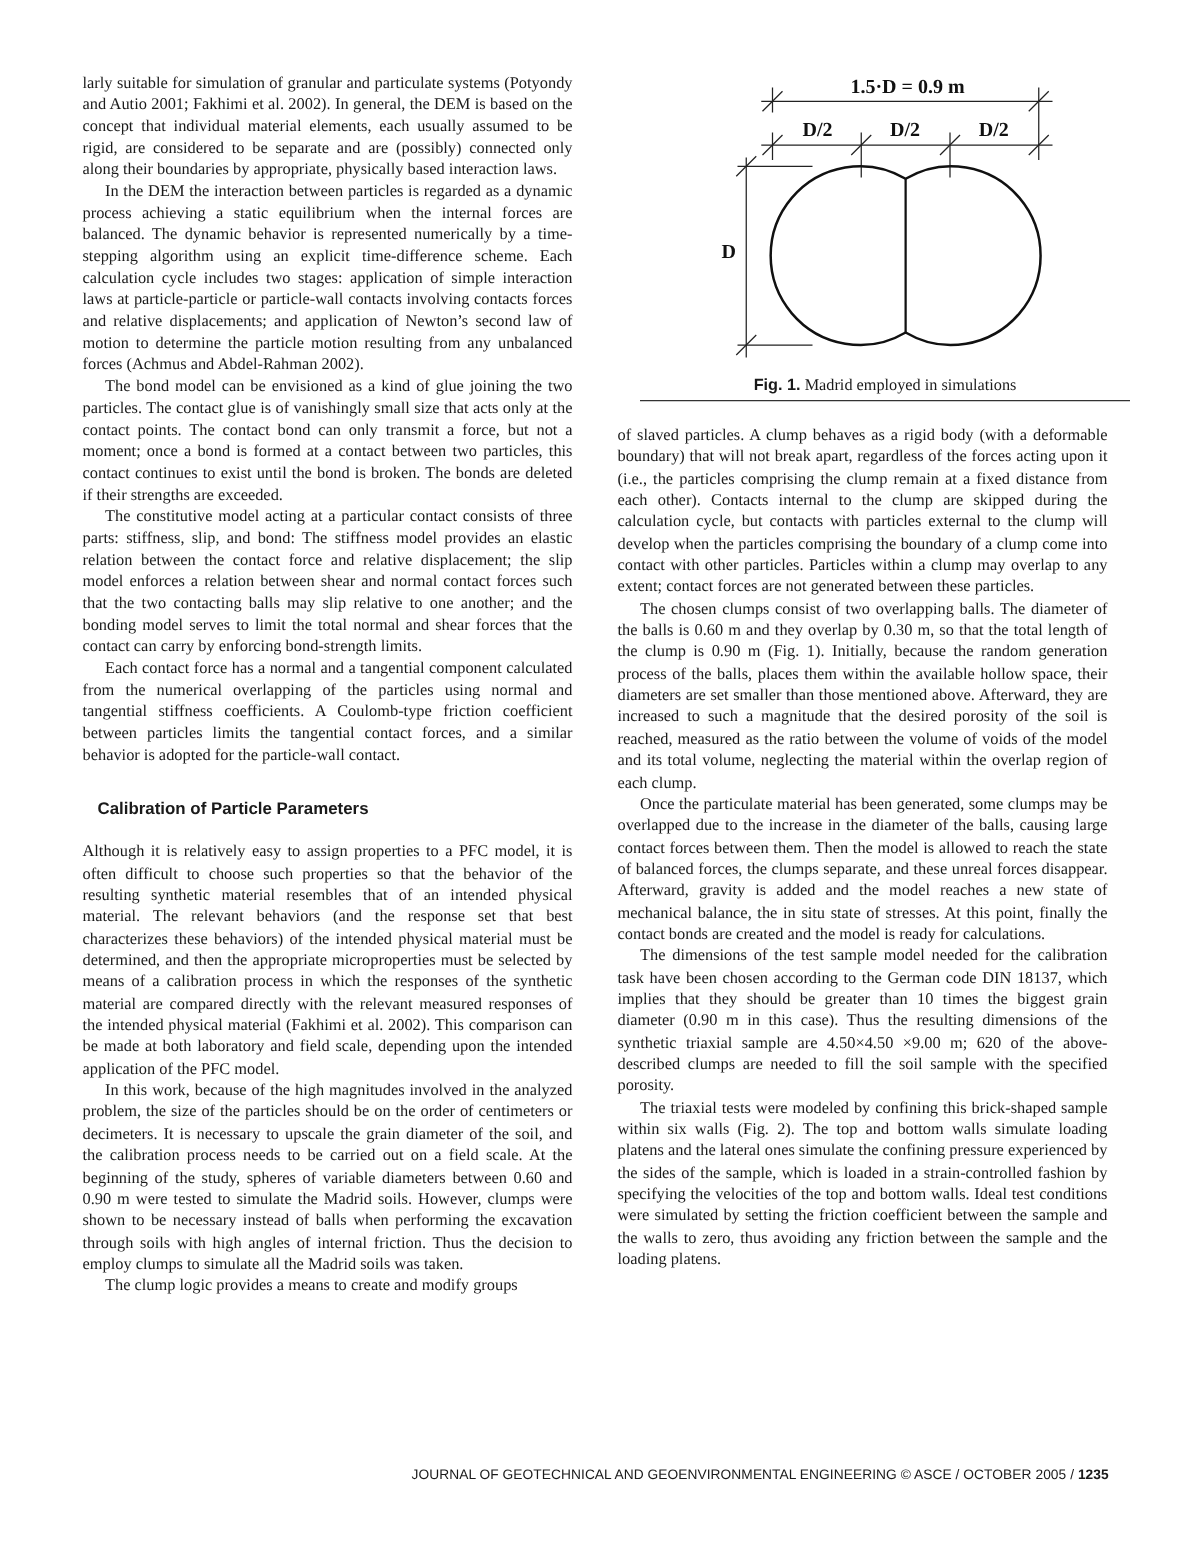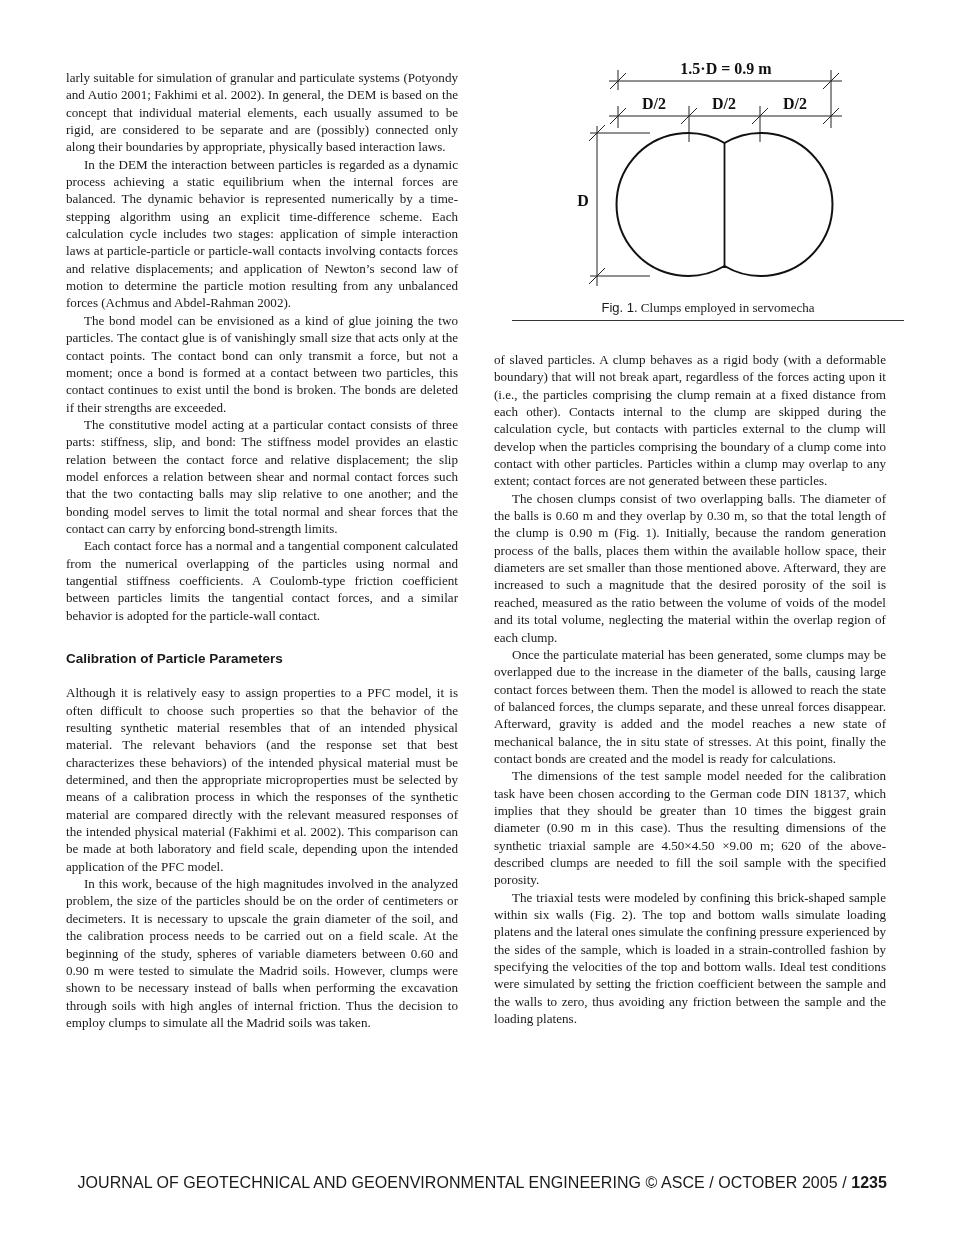--- a/index.html
+++ b/index.html
@@ -1,43 +1,44 @@
 <!DOCTYPE html>
 <html><head>
 <meta charset="utf-8">
 <style>
   html, body { margin: 0; padding: 0; background: #ffffff; }
   body { width: 955px; height: 1235px; position: relative; overflow: hidden; color: #1a1a1a; }
   .col { position: absolute; font-family: "Liberation Serif", serif; font-size: 13.1px; line-height: 17.35px; text-align: justify; hyphens: manual; }
   #col-left { left: 66px; top: 57px; width: 392px; }
   #col-right { left: 494px; top: 339px; width: 392px; }
   .col p { margin: 0; text-indent: 18px; }
-  .col p.noindent { text-indent: 0; margin-top: 12px; }
-  .section-head { font-family: "Liberation Sans", sans-serif; font-weight: bold; font-size: 13.5px; margin: 26px 0 17px 0; text-indent: 0; text-align: left; }
+  .col p.noindent { text-indent: 0; }
+  .section-head { font-family: "Liberation Sans", sans-serif; font-weight: bold; font-size: 13.5px; margin: 26px 0 17px 12px; text-indent: 0; text-align: left; }
   #figure { position: absolute; left: 512px; top: 48px; width: 392px; height: 276px; }
   #figure svg { position: absolute; left: 0; top: 0; }
   .fig-caption { position: absolute; left: 0; top: 252px; width: 392px; text-align: center; font-family: "Liberation Serif", serif; font-size: 13px; }
-  .fig-caption .fig-label { font-family: "Liberation Sans", sans-serif; font-weight: normal; }
+  .fig-caption .fig-label { font-family: "Liberation Sans", sans-serif; font-weight: bold; }
   .fig-rule { position: absolute; left: 0; top: 272px; width: 392px; height: 1px; background: #333; }
-  #footer { position: absolute; right: 68px; top: 1174px; font-family: "Liberation Sans", sans-serif; font-size: 16px; letter-spacing: 0.05px; color: #1a1a1a; white-space: nowrap; }
+  #footer { position: absolute; right: 68px; top: 1174px; font-family: "Liberation Sans", sans-serif; font-size: 11px; letter-spacing: 0.05px; color: #1a1a1a; white-space: nowrap; }
   #footer b { font-weight: bold; }
   .dim-text { font-family: "Liberation Serif", serif; font-weight: bold; font-size: 16px; fill: #111; }
 </style>
 </head>
 <body>
 
 <div id="col-left" class="col">
   <p class="noindent">larly suitable for simulation of granular and particulate systems (Potyondy and Autio 2001; Fakhimi et al. 2002). In general, the DEM is based on the concept that individual material elements, each usually assumed to be rigid, are considered to be separate and are (possibly) connected only along their boundaries by ap­propriate, physically based interaction laws.</p>
   <p>In the DEM the interaction between particles is regarded as a dynamic process achieving a static equilibrium when the internal forces are balanced. The dynamic behavior is represented numeri­cally by a time-stepping algorithm using an explicit time-difference scheme. Each calculation cycle includes two stages: application of simple interaction laws at particle-particle or particle-wall contacts involving contacts forces and relative dis­placements; and application of Newton’s second law of motion to determine the particle motion resulting from any unbalanced forces (Achmus and Abdel-Rahman 2002).</p>
   <p>The bond model can be envisioned as a kind of glue joining the two particles. The contact glue is of vanishingly small size that acts only at the contact points. The contact bond can only transmit a force, but not a moment; once a bond is formed at a contact between two particles, this contact continues to exist until the bond is broken. The bonds are deleted if their strengths are exceeded.</p>
   <p>The constitutive model acting at a particular contact consists of three parts: stiffness, slip, and bond: The stiffness model pro­vides an elastic relation between the contact force and relative displacement; the slip model enforces a relation between shear and normal contact forces such that the two contacting balls may slip relative to one another; and the bonding model serves to limit the total normal and shear forces that the contact can carry by enforcing bond-strength limits.</p>
   <p>Each contact force has a normal and a tangential component calculated from the numerical overlapping of the particles using normal and tangential stiffness coefficients. A Coulomb-type fric­tion coefficient between particles limits the tangential contact forces, and a similar behavior is adopted for the particle-wall contact.</p>
   <div class="section-head">Calibration of Particle Parameters</div>
   <p class="noindent">Although it is relatively easy to assign properties to a PFC model, it is often difficult to choose such properties so that the behavior of the resulting synthetic material resembles that of an intended physical material. The relevant behaviors (and the response set that best characterizes these behaviors) of the intended physical material must be determined, and then the appropriate microprop­erties must be selected by means of a calibration process in which the responses of the synthetic material are compared directly with the relevant measured responses of the intended physical material (Fakhimi et al. 2002). This comparison can be made at both labo­ratory and field scale, depending upon the intended application of the PFC model.</p>
   <p>In this work, because of the high magnitudes involved in the analyzed problem, the size of the particles should be on the order of centimeters or decimeters. It is necessary to upscale the grain diameter of the soil, and the calibration process needs to be car­ried out on a field scale. At the beginning of the study, spheres of variable diameters between 0.60 and 0.90 m were tested to simu­late the Madrid soils. However, clumps were shown to be neces­sary instead of balls when performing the excavation through soils with high angles of internal friction. Thus the decision to employ clumps to simulate all the Madrid soils was taken.</p>
+  <p>The clump logic provides a means to create and modify groups</p>
 </div>
 
 <div id="figure">
   <svg width="392" height="250" viewBox="0 0 392 250">
     <g stroke="#222" stroke-width="1" fill="none">
 
       <line x1="97" y1="33" x2="330" y2="33"></line>
       <line x1="106" y1="22" x2="106" y2="42"></line>
       <line x1="98" y1="41" x2="114" y2="25"></line>
       <line x1="319" y1="22" x2="319" y2="80"></line>
@@ -61,21 +62,21 @@
 
     <path d="M 212.5 95 A 71.5 71.5 0 1 0 212.5 218 A 71.5 71.5 0 1 0 212.5 95 Z" stroke="#111" stroke-width="2" fill="none"></path>
     <line x1="212.5" y1="95" x2="212.5" y2="218" stroke="#111" stroke-width="1.8"></line>
 
     <text class="dim-text" x="214" y="26" text-anchor="middle">1.5·D = 0.9 m</text>
     <text class="dim-text" x="142" y="61" text-anchor="middle">D/2</text>
     <text class="dim-text" x="212" y="61" text-anchor="middle">D/2</text>
     <text class="dim-text" x="283" y="61" text-anchor="middle">D/2</text>
     <text class="dim-text" x="71" y="158" text-anchor="middle">D</text>
   </svg>
-  <div class="fig-caption"><span class="fig-label">Fig. 1.</span><span> Clumps employed in servomecha</span></div>
+  <div class="fig-caption"><span class="fig-label">Fig. 1.</span><span> Madrid employed in simulations</span></div>
   <div class="fig-rule"></div>
 </div>
 
 <div id="col-right" class="col">
   <p class="noindent">of slaved particles. A clump behaves as a rigid body (with a deformable boundary) that will not break apart, regardless of the forces acting upon it (i.e., the particles comprising the clump remain at a fixed distance from each other). Contacts internal to the clump are skipped during the calculation cycle, but contacts with particles external to the clump will develop when the par­ticles comprising the boundary of a clump come into contact with other particles. Particles within a clump may overlap to any ex­tent; contact forces are not generated between these particles.</p>
   <p>The chosen clumps consist of two overlapping balls. The di­ameter of the balls is 0.60 m and they overlap by 0.30 m, so that the total length of the clump is 0.90 m (Fig. 1). Initially, because the random generation process of the balls, places them within the available hollow space, their diameters are set smaller than those mentioned above. Afterward, they are increased to such a magni­tude that the desired porosity of the soil is reached, measured as the ratio between the volume of voids of the model and its total volume, neglecting the material within the overlap region of each clump.</p>
   <p>Once the particulate material has been generated, some clumps may be overlapped due to the increase in the diameter of the balls, causing large contact forces between them. Then the model is allowed to reach the state of balanced forces, the clumps separate, and these unreal forces disappear. Afterward, gravity is added and the model reaches a new state of mechanical balance, the in situ state of stresses. At this point, finally the contact bonds are cre­ated and the model is ready for calculations.</p>
   <p>The dimensions of the test sample model needed for the cali­bration task have been chosen according to the German code DIN 18137, which implies that they should be greater than 10 times the biggest grain diameter (0.90 m in this case). Thus the result­ing dimensions of the synthetic triaxial sample are 4.50×4.50 ×9.00 m; 620 of the above-described clumps are needed to fill the soil sample with the specified porosity.</p>
   <p>The triaxial tests were modeled by confining this brick-shaped sample within six walls (Fig. 2). The top and bottom walls simu­late loading platens and the lateral ones simulate the confining pressure experienced by the sides of the sample, which is loaded in a strain-controlled fashion by specifying the velocities of the top and bottom walls. Ideal test conditions were simulated by setting the friction coefficient between the sample and the walls to zero, thus avoiding any friction between the sample and the load­ing platens.</p>
 </div>

